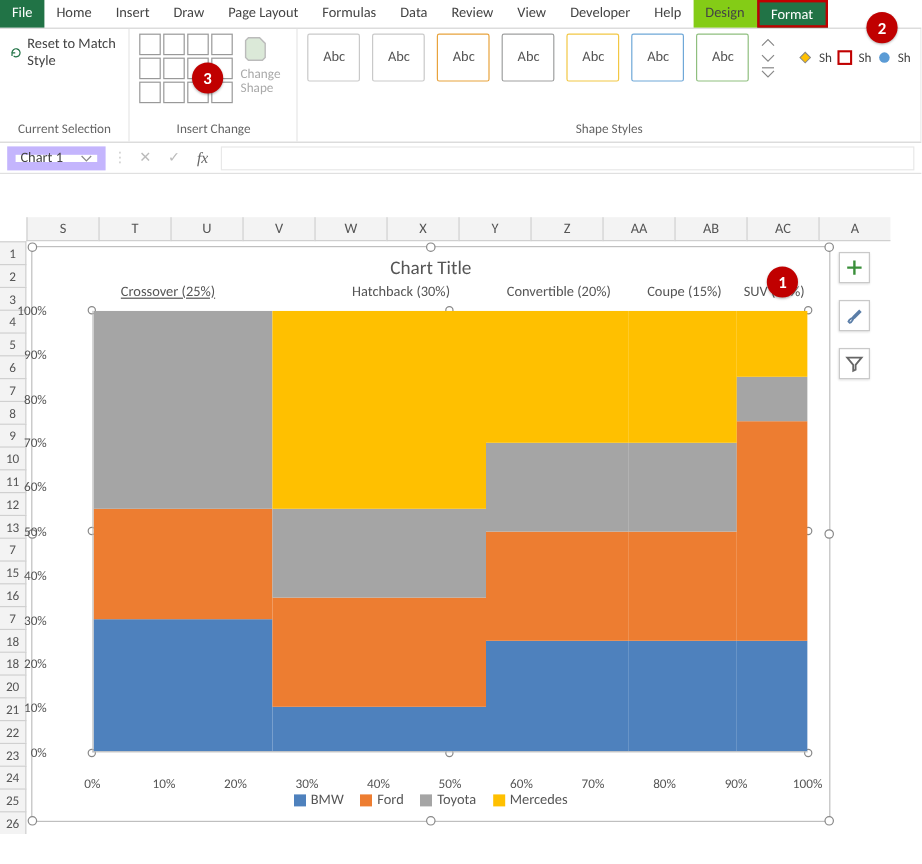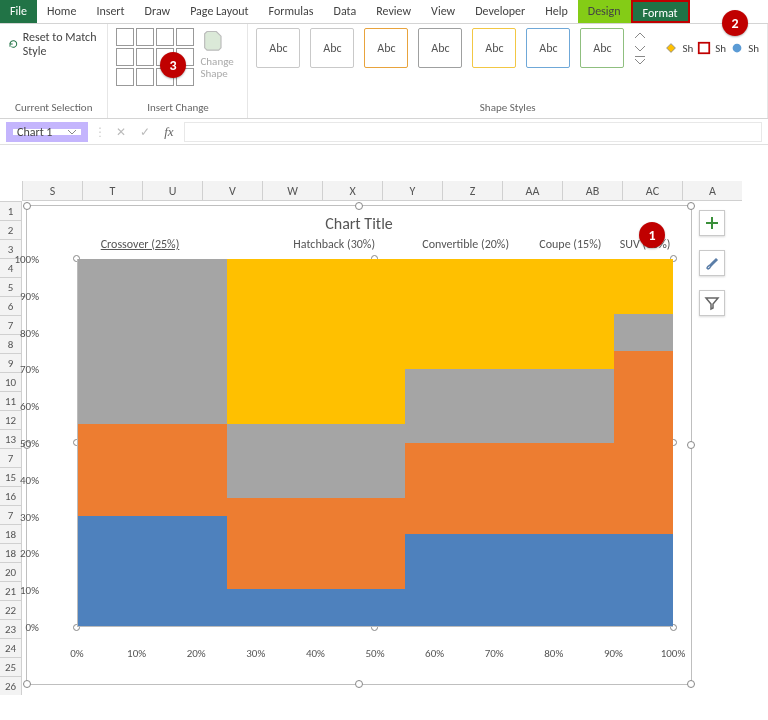--- a/index.html
+++ b/index.html
@@ -340,15 +340,21 @@
             <span class="xt" style="left: 40%;">40%</span>
             <span class="xt" style="left: 50%;">50%</span>
             <span class="xt" style="left: 60%;">60%</span>
             <span class="xt" style="left: 70%;">70%</span>
             <span class="xt" style="left: 80%;">80%</span>
             <span class="xt" style="left: 90%;">90%</span>
             <span class="xt" style="left: 100%;">100%</span>
           </div>
       </div>
 
+      <div class="legend">
+        <span><span class="sw c-bmw"></span><span>BMW</span></span>
+        <span><span class="sw c-ford"></span><span>Ford</span></span>
+        <span><span class="sw c-toyota"></span><span>Toyota</span></span>
+        <span><span class="sw c-mercedes"></span><span>Mercedes</span></span>
+      </div>
     </div>
   </div>
 </div>
 
 </body></html>

